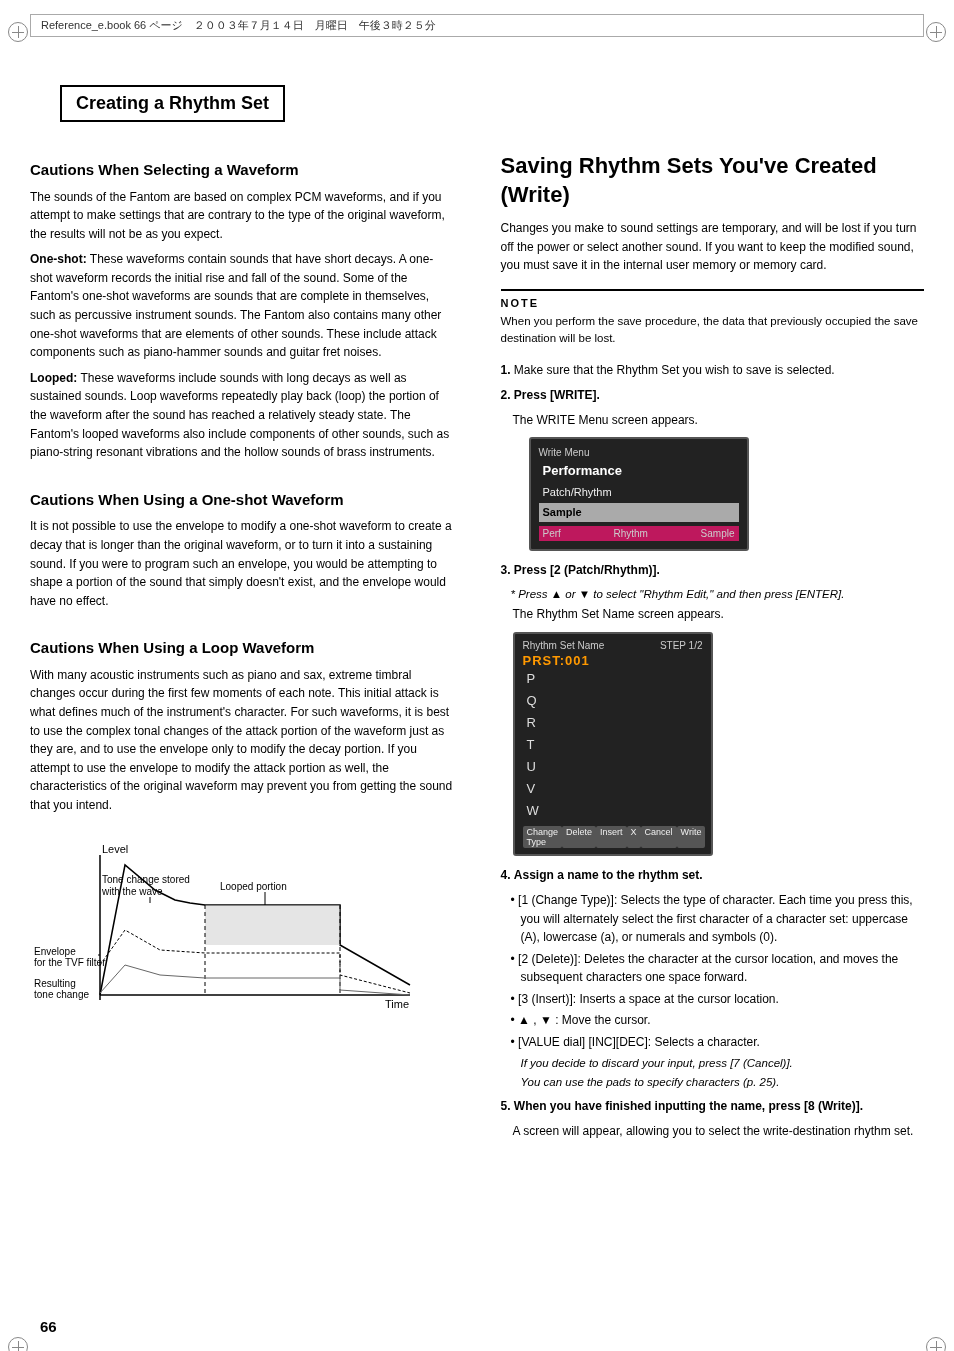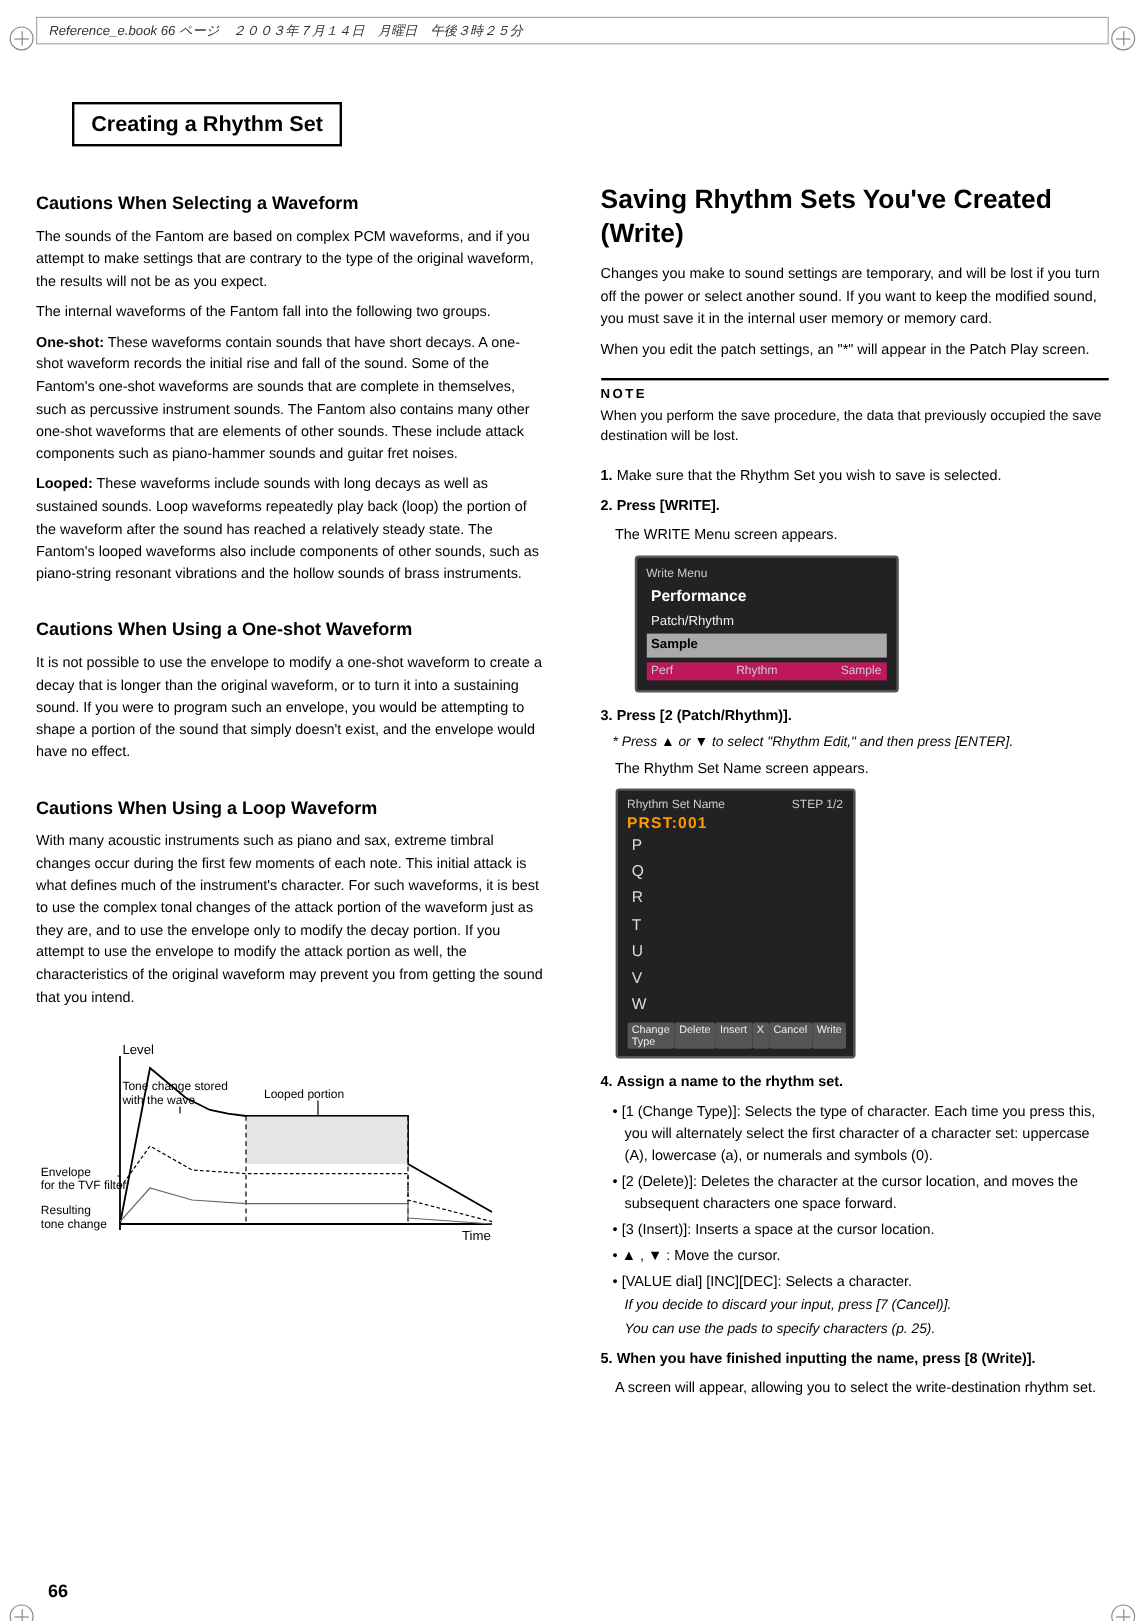--- a/index.html
+++ b/index.html
@@ -248,21 +248,20 @@
       background: #888;
     }
     .reg-cross::before { width: 1px; height: 100%; left: 50%; top: 0; }
     .reg-cross::after { width: 100%; height: 1px; top: 50%; left: 0; }
 
     .header-area {
       margin: 14px 30px 0 30px;
       display: flex;
       align-items: center;
       justify-content: space-between;
-      font-style: italic;
     }
     .header-info {
       font-size: 11px;
       color: #333;
       border: 1px solid #aaa;
       padding: 3px 10px;
       flex: 1;
     }
   </style>
 </head>
@@ -299,21 +298,20 @@
     <div class="title-box">Creating a Rhythm Set</div>
   </div>
 
   <div class="two-col" style="margin-top: 10px;">
 
     <div class="left-col">
 
       <div class="section-heading">Cautions When Selecting a Waveform</div>
 
       <p class="body-text">The sounds of the Fantom are based on complex PCM waveforms, and if you attempt to make settings that are contrary to the type of the original waveform, the results will not be as you expect.</p>
-      <p class="body-text">The internal waveforms of the Fantom fall into the following two groups.</p>
 
       <p class="body-text">
         <strong>One-shot:</strong>
         <span>These waveforms contain sounds that have short decays. A one-shot waveform records the initial rise and fall of the sound. Some of the Fantom's one-shot waveforms are sounds that are complete in themselves, such as percussive instrument sounds. The Fantom also contains many other one-shot waveforms that are elements of other sounds. These include attack components such as piano-hammer sounds and guitar fret noises.</span>
       </p>
       <p class="body-text">
         <strong>Looped:</strong>
         <span>These waveforms include sounds with long decays as well as sustained sounds. Loop waveforms repeatedly play back (loop) the portion of the waveform after the sound has reached a relatively steady state. The Fantom's looped waveforms also include components of other sounds, such as piano-string resonant vibrations and the hollow sounds of brass instruments.</span>
       </p>
 
@@ -360,21 +358,20 @@
         </svg>
       </div>
 
     </div>
 
     <div class="right-col">
 
       <div class="section-heading large">Saving Rhythm Sets You've Created (Write)</div>
 
       <p class="body-text">Changes you make to sound settings are temporary, and will be lost if you turn off the power or select another sound. If you want to keep the modified sound, you must save it in the internal user memory or memory card.</p>
-      <p class="body-text">When you edit the patch settings, an "*" will appear in the Patch Play screen.</p>
 
       <div class="note-box">
         <div class="note-label">NOTE</div>
         <p class="note-text">When you perform the save procedure, the data that previously occupied the save destination will be lost.</p>
       </div>
 
       <p class="step">
         <b>1.</b>
         <span>Make sure that the Rhythm Set you wish to save is selected.</span>
       </p>

